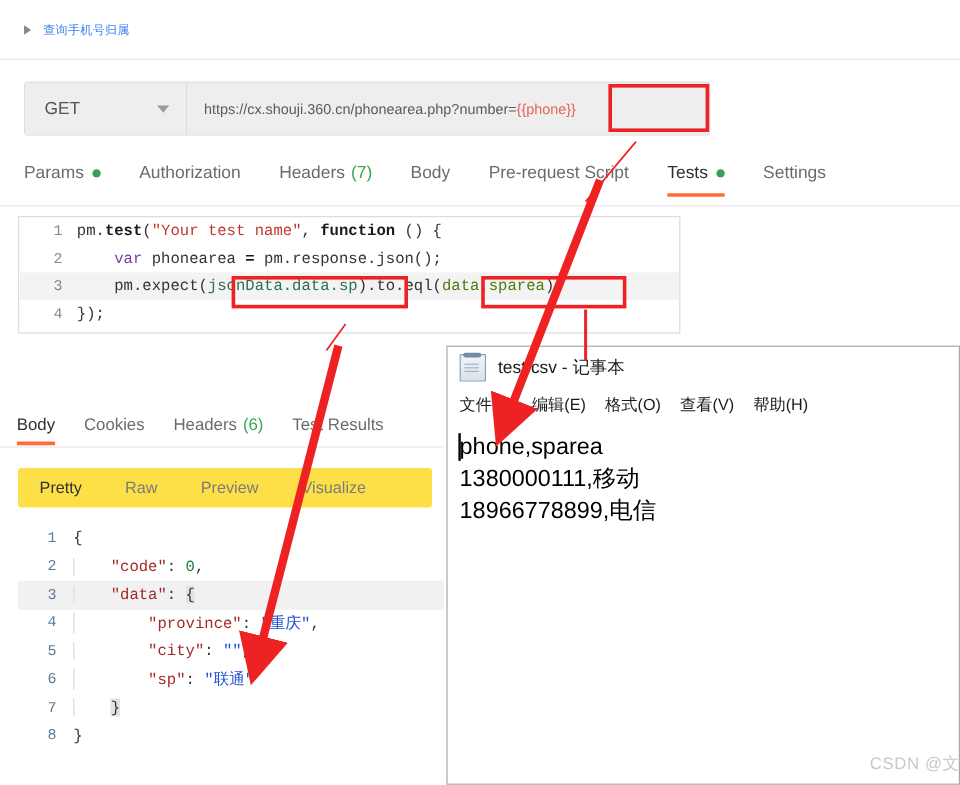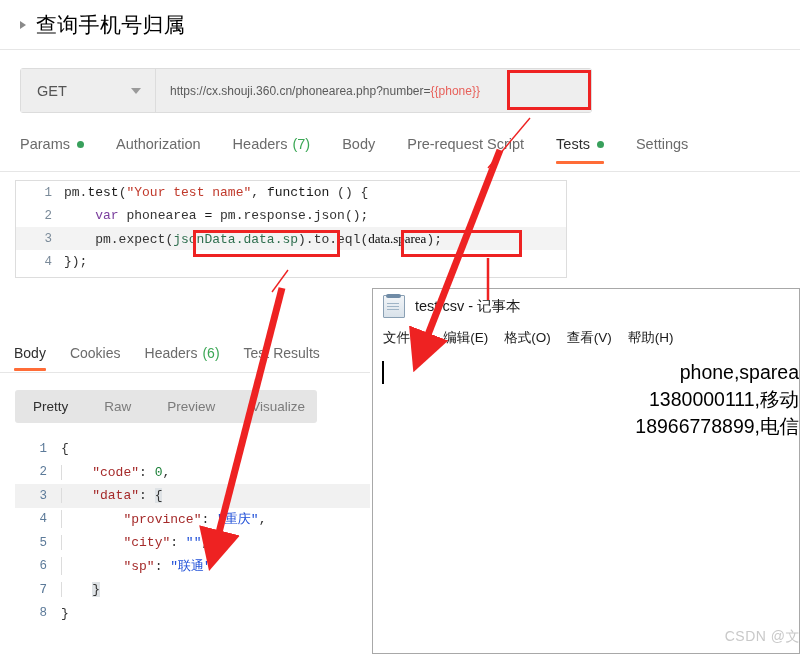--- a/index.html
+++ b/index.html
@@ -18,21 +18,21 @@
     background:#fff;border-bottom:1px solid #e6e6e6;
     display:flex;align-items:center;
   }
   .caret{
     width:0;height:0;margin-left:20px;margin-right:10px;
     border-left:6px solid #8a8a8a;
     border-top:4.5px solid transparent;
     border-bottom:4.5px solid transparent;
   }
   .req-title{
-    font-size:21px;color:#000000;letter-spacing:.3px;
+    font-size:10px;color:#3b82f6;letter-spacing:.3px;
   }
 
   
   .urlbar{
     position:absolute;left:20px;top:68px;width:572px;height:45px;
     display:flex;border:1px solid #dcdcdc;border-radius:3px;
     background:#eeeeee;box-sizing:border-box;overflow:visible;text-align:right;
   }
   .method{
     width:135px;display:flex;align-items:center;justify-content:space-between;
@@ -79,39 +79,39 @@
     font-family:"Liberation Mono","DejaVu Sans Mono",monospace;
     font-size:13px;overflow:hidden;
   }
   .eline{display:flex;height:23px;align-items:center;}
   .eline.hl{background:#f3f3f3;}
   .gutter{
     width:48px;text-align:right;padding-right:12px;box-sizing:border-box;
     color:#7a8a99;font-size:12.5px;flex:none;
   }
   .ecode{white-space:pre;color:#333;}
-  .k-fn{color:#1a1a1a;font-weight:normal;}
+  .k-fn{color:#1a1a1a;font-weight:bold;}
   .k-str{color:#c0392b;}
   .k-var{color:#7a3e9d;}
   .k-prop{color:#2f6f4f;}
   .k-plain{color:#333;}
-  .k-blue{color:#000000;font-family:Liberation Serif, serif;}
+  .k-blue{color:#4d7c0f;}
 
   
   .resp-tabrow{
     position:absolute;left:0;top:340px;width:370px;height:33px;
     display:flex;align-items:flex-start;
   }
   .resp-tabrow .tab{margin-right:24px;font-size:14px;padding-bottom:9px;}
   .resp-sep{
     position:absolute;left:0;top:372px;width:370px;height:1px;background:#e6e6e6;
   }
   .subtabs{
-    position:absolute;left:15px;top:390px;width:302px;height:33px;
-    background:#e5e5e5;border-radius:3px;display:flex;align-items:center;
+    position:absolute;left:15px;top:390px;width:345px;height:33px;
+    background:#fde047;border-radius:3px;display:flex;align-items:center;
   }
   .subtab{
     font-size:13.5px;color:#7b7b7b;padding:0 18px;white-space:nowrap;
   }
   .subtab.active{color:#2f2f2f;}
 
   .body-editor{
     position:absolute;left:15px;top:437px;width:355px;height:190px;
     background:#fff;
     font-family:"Liberation Mono","DejaVu Sans Mono",monospace;
@@ -157,21 +157,21 @@
     background:#9fb4c6;box-shadow:0 3px 0 #9fb4c6,0 6px 0 #9fb4c6;
   }
   .np-menu{
     height:30px;display:flex;align-items:center;padding-left:10px;
     font-size:13.5px;color:#1a1a1a;
   }
   .np-menu span{margin-right:16px;white-space:nowrap;}
   .np-text{
     padding:6px 0 0 10px;
     font-family:"Liberation Sans","DejaVu Sans",sans-serif;
-    font-size:19.5px;color:#000;line-height:27px;position:relative;text-align:right;
+    font-size:19.5px;color:#000;line-height:27px;position:relative;
   }
   .np-caret{
     position:absolute;left:9px;top:8px;width:1.5px;height:23px;background:#000;
   }
   .np-line{white-space:pre;}
 
   
   .anno{position:absolute;pointer-events:none;}
   .rbox{
     position:absolute;border:3px solid #ee2222;box-sizing:border-box;

